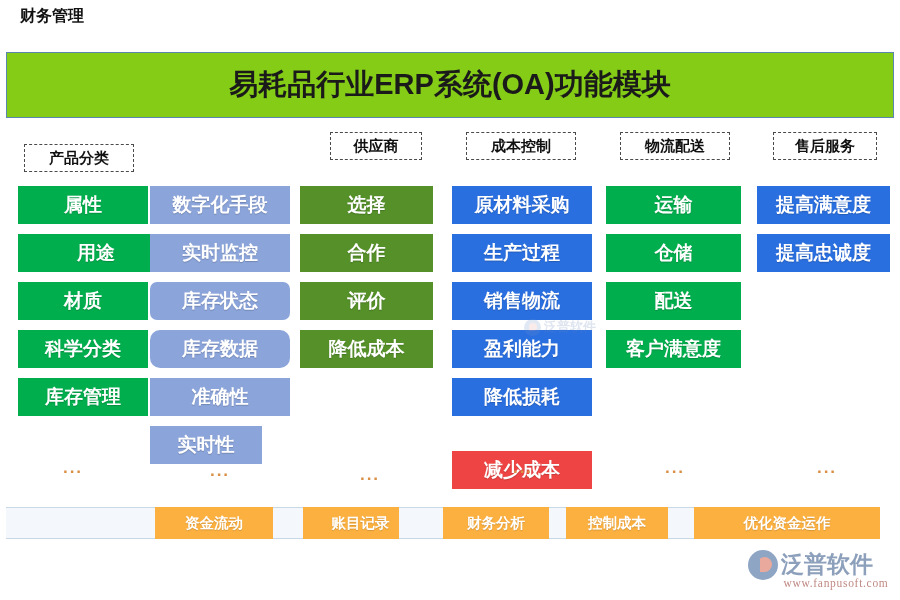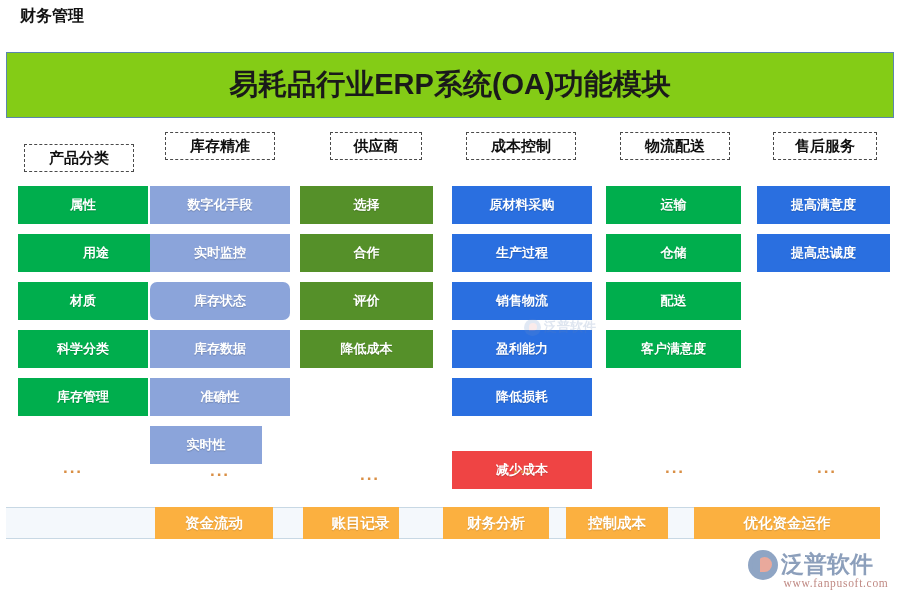--- a/index.html
+++ b/index.html
@@ -52,21 +52,21 @@
   }
 
   
   .cell {
     position: absolute;
     height: 38px;
     display: flex;
     align-items: center;
     justify-content: center;
     color: #ffffff;
-    font-size: 13px;
+    font-size: 19px;
     font-weight: bold;
     white-space: nowrap;
     text-shadow: 0 1px 1px rgba(0,0,0,0.18);
   }
 
   
   .ellipsis {
     position: absolute;
     color: #d98f45;
     font-size: 17px;
@@ -179,23 +179,20 @@
 
 <div id="root">
 
   <div class="title-banner">
     <div class="title-text">易耗品行业ERP系统(OA)功能模块</div>
   </div>
 
   <div class="col-header" id="ch0" style="left: 24px; width: 110px; top: 144px;">
     <span>产品分类</span>
   </div>
-  <div class="col-header" id="ch1" style="left: 165px; width: 110px; top: 132px;">
-    <span>库存精准</span>
-  </div>
   <div class="col-header" id="ch2" style="left: 330px; width: 92px; top: 132px;">
     <span>供应商</span>
   </div>
   <div class="col-header" id="ch3" style="left: 466px; width: 110px; top: 132px;">
     <span>成本控制</span>
   </div>
   <div class="col-header" id="ch4" style="left: 620px; width: 110px; top: 132px;">
     <span>物流配送</span>
   </div>
   <div class="col-header" id="ch5" style="left: 773px; width: 104px; top: 132px;">
@@ -221,21 +218,21 @@
       <div class="ellipsis" style="left: 63px; top: 463px; color: rgb(217, 143, 69);">···</div>
       <div class="cell" style="left: 150px; width: 140px; top: 186px; background: rgb(139, 164, 218);">
         <span>数字化手段</span>
       </div>
       <div class="cell" style="left: 150px; width: 140px; top: 234px; background: rgb(139, 164, 218);">
         <span>实时监控</span>
       </div>
       <div class="cell" style="left: 150px; width: 140px; top: 282px; background: rgb(139, 164, 218); border-radius: 7px;">
         <span>库存状态</span>
       </div>
-      <div class="cell" style="left: 150px; width: 140px; top: 330px; background: rgb(139, 164, 218);">
+      <div class="cell" style="left: 150px; width: 140px; top: 330px; background: rgb(139, 164, 218); border-radius: 10px;">
         <span>库存数据</span>
       </div>
       <div class="cell" style="left: 150px; width: 140px; top: 378px; background: rgb(139, 164, 218);">
         <span>准确性</span>
       </div>
       <div class="cell" style="left: 150px; width: 112px; top: 426px; background: rgb(139, 164, 218);">
         <span>实时性</span>
       </div>
       <div class="ellipsis" style="left: 210px; top: 466px; color: rgb(217, 143, 69);">···</div>
       <div class="cell" style="left: 300px; width: 133px; top: 186px; background: rgb(85, 144, 41);">

